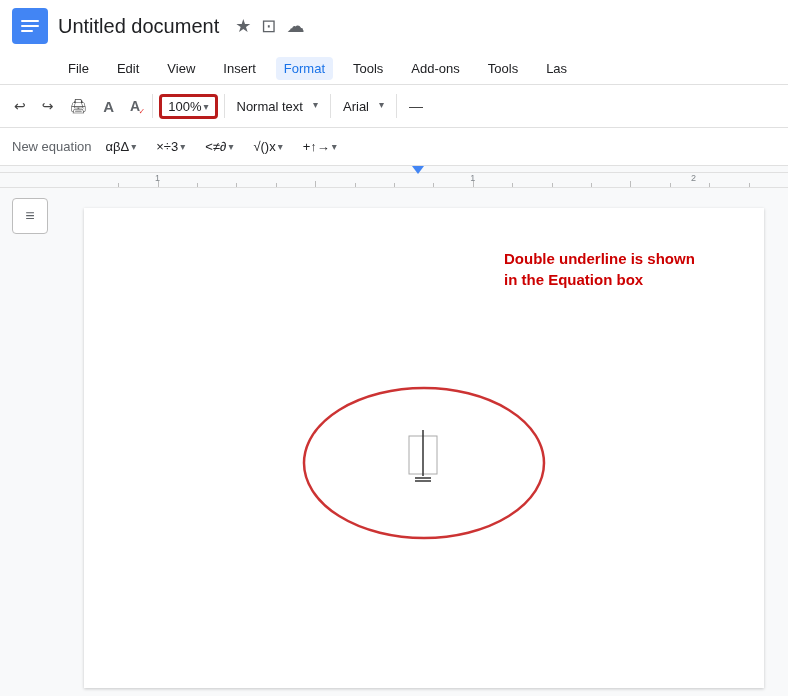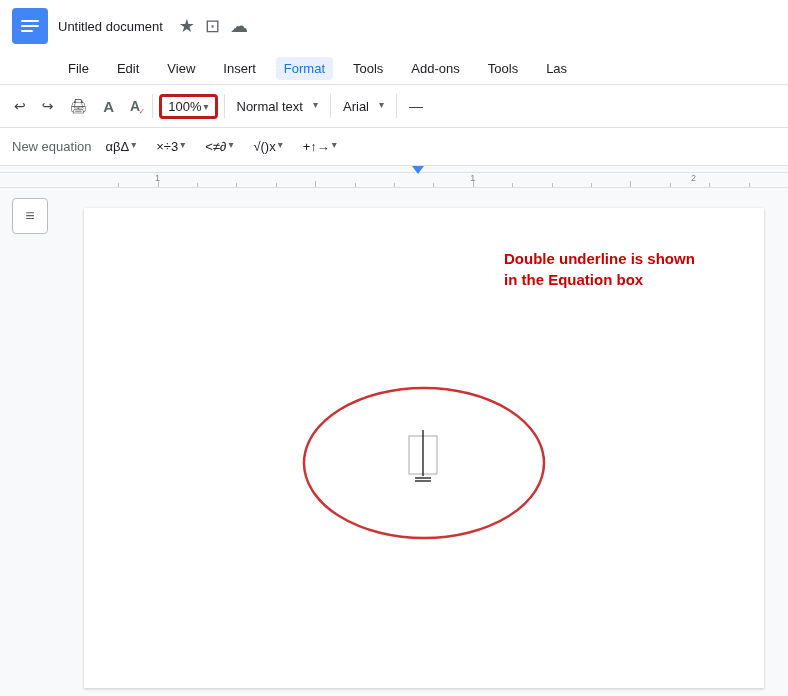--- a/index.html
+++ b/index.html
@@ -24,21 +24,21 @@
     .app-icon-lines {
       display: flex; flex-direction: column; gap: 3px; padding: 6px 5px;
     }
     .app-icon-line {
       height: 2px; background: white; border-radius: 1px;
     }
     .app-icon-line:nth-child(1) { width: 18px; }
     .app-icon-line:nth-child(2) { width: 18px; }
     .app-icon-line:nth-child(3) { width: 12px; }
     .doc-title {
-      font-size: 13px;
+      font-size: 20px;
       color: #202124;
       font-weight: 400;
     }
     .title-icons {
       display: flex; gap: 10px; margin-left: 6px; align-items: center;
     }
     .title-icon {
       color: #5f6368;
       font-size: 18px;
       cursor: pointer;
@@ -118,21 +118,21 @@
       font-size: 13px;
       color: #5f6368;
     }
     .eq-btn {
       font-size: 13px;
       color: #202124;
       padding: 2px 6px;
       border: none; background: transparent;
       cursor: pointer;
       border-radius: 3px;
-      display: flex; gap: 2px;
+      display: flex; align-items: center; gap: 2px;
     }
 
     
     .ruler {
       height: 22px;
       background: #f8f9fa;
       border-bottom: 1px solid #e0e0e0;
       position: relative;
       overflow: hidden;
     }

